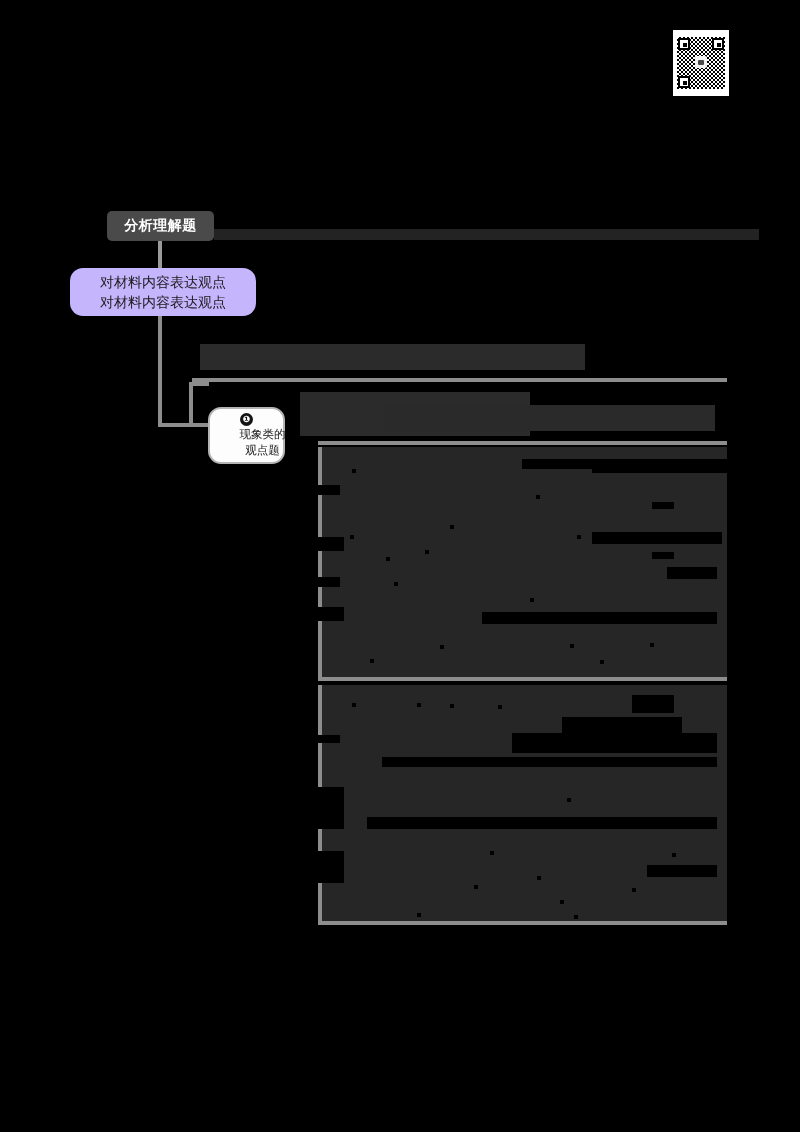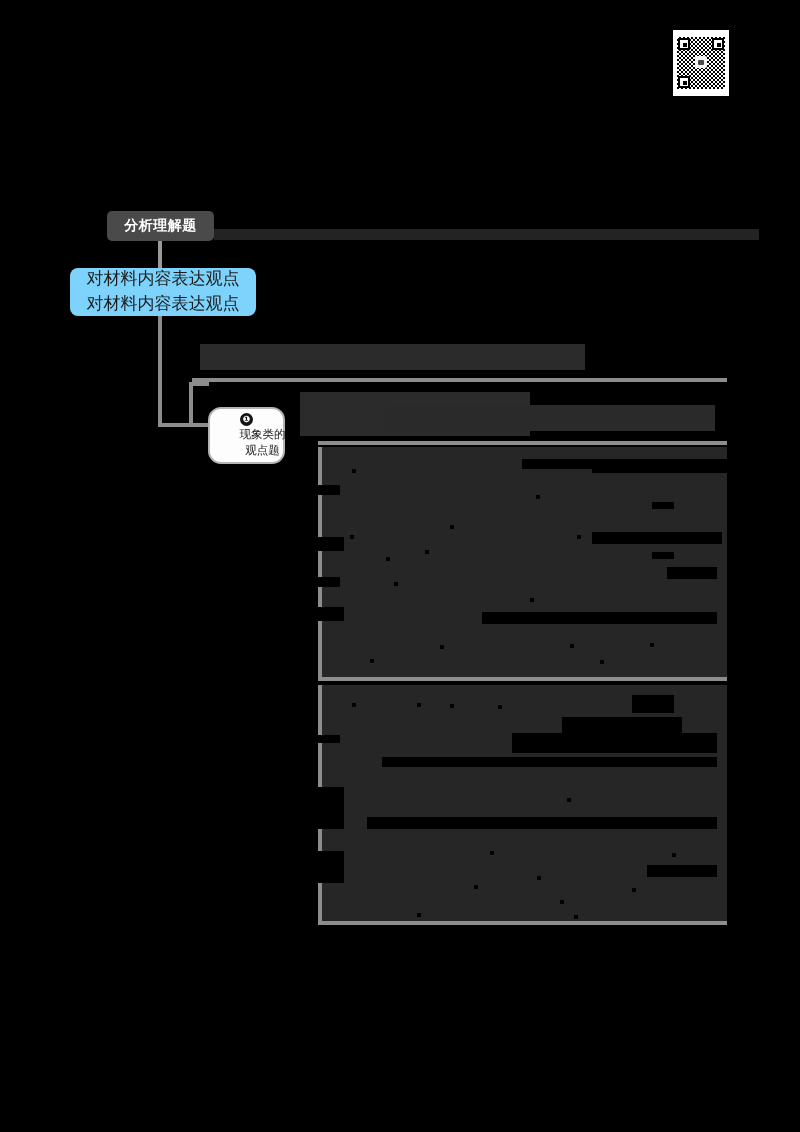--- a/index.html
+++ b/index.html
@@ -115,28 +115,28 @@
     background: #9a9a9a;
   }
 
   
   .subtitle-box {
     position: absolute;
     left: 70px;
     top: 268px;
     width: 186px;
     height: 48px;
-    background: #7dd3fc;
-    border-radius: 8px;
+    background: #c4b5fd;
+    border-radius: 13px;
     display: flex;
     flex-direction: column;
     align-items: center;
     justify-content: center;
     color: #1c1c1c;
-    font-size: 17px;
+    font-size: 14px;
     line-height: 1.45;
   }
   .subtitle-box span { display: block; white-space: nowrap; }
 
   
   .spine-v {
     position: absolute;
     left: 158px;
     top: 316px;
     width: 4px;

